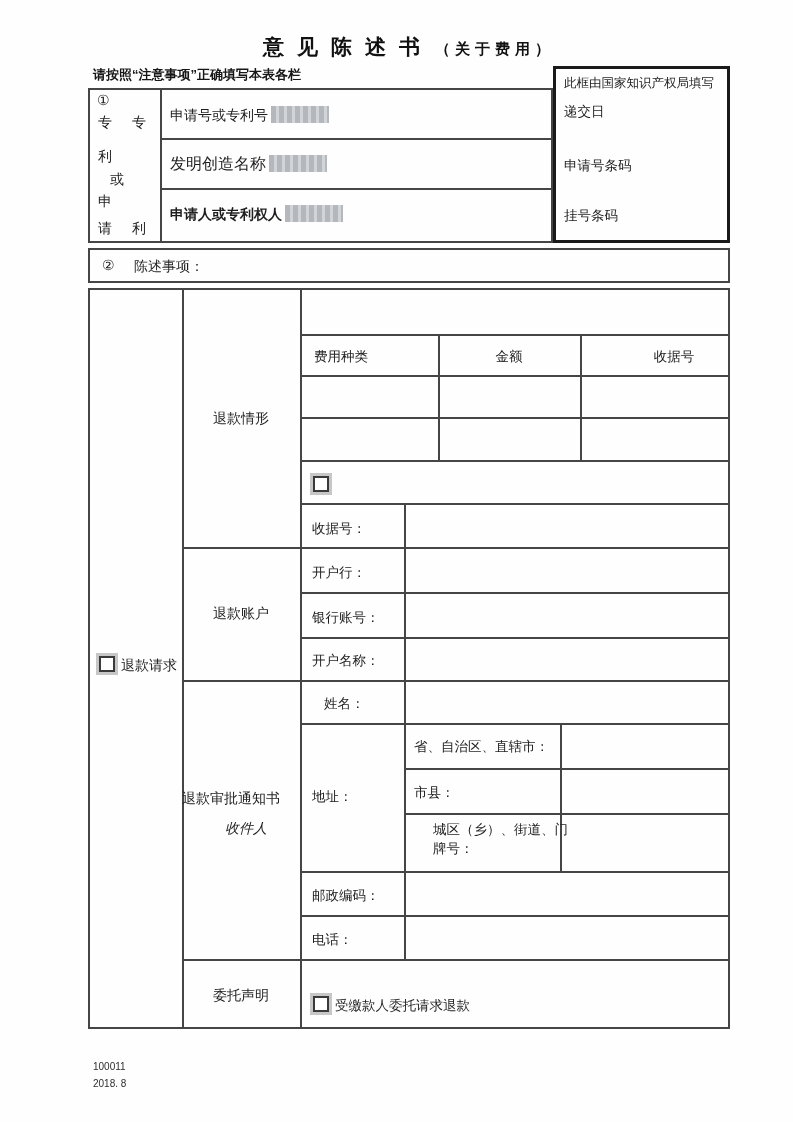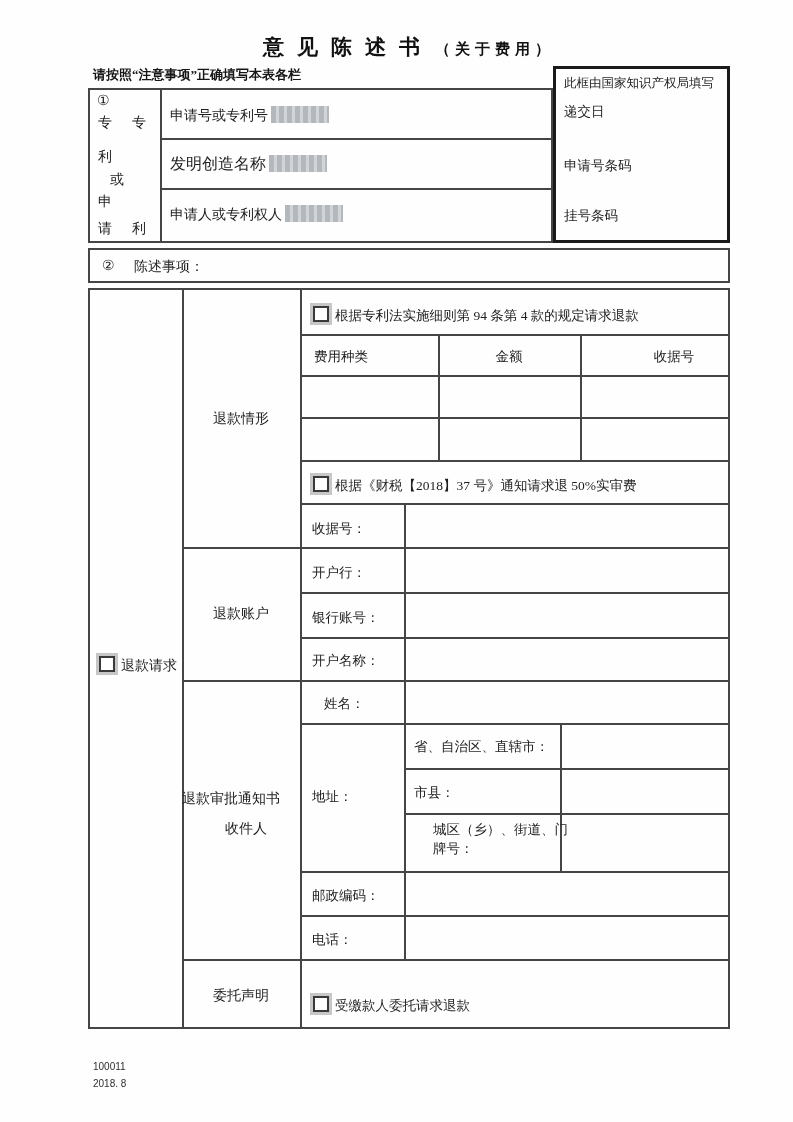--- a/index.html
+++ b/index.html
@@ -16,21 +16,21 @@
   .box{position:absolute;border:2px solid #454545;box-sizing:border-box;background:transparent;}
   .cb{display:inline-block;width:12px;height:12px;border:2px solid #3a3a3a;background:#fff;
       box-shadow:0 0 0 3px #c7c7c7;vertical-align:-2px;margin:0 6px 0 3px;}
   .redact{display:inline-block;width:58px;height:17px;vertical-align:-3px;margin-left:3px;
       background:repeating-linear-gradient(90deg,#b4b8bc 0 5px,#d2d5d8 5px 8px);}
   .title-wrap{position:absolute;top:33px;left:88px;width:642px;text-align:center;
       font-family:"Liberation Sans","DejaVu Sans",sans-serif;font-weight:bold;color:#111;}
   .title-main{font-size:21px;letter-spacing:13px;}
   .title-note{font-size:15px;letter-spacing:5px;margin-left:2px;}
   .instruction{position:absolute;left:93px;top:66px;font-size:13px;font-weight:bold;
-      font-family:Liberation Serif, serif;color:#161616;}
+      font-family:Liberation Sans, sans-serif;color:#161616;}
   .office-box{position:absolute;left:553px;top:66px;width:177px;height:177px;
       border:3px solid #1a1a1a;box-sizing:border-box;background:#fefefe;}
   .office-box .lbl{left:8px;}
   .footer{position:absolute;left:93px;font-size:10px;color:#2e2e2e;
       font-family:"Liberation Sans","DejaVu Sans",sans-serif;line-height:16px;}
   .cat{font-size:14px;}
   .wrap2{white-space:normal;line-height:19px;}
 </style>
 </head>
 <body>
@@ -63,21 +63,21 @@
     <div class="lbl" style="left:8px;top:103px;font-size:14px;">申</div>
     <div class="lbl" style="left:8px;top:130px;font-size:14px;">请</div>
     <div class="lbl" style="left:42px;top:130px;font-size:14px;">利</div>
 
     <div class="lbl" style="left:80px;top:16px;font-size:14px;">
       <span>申请号或专利号</span><span class="redact"></span>
     </div>
     <div class="lbl" style="left:80px;top:65px;font-size:16px;">
       <span>发明创造名称</span><span class="redact"></span>
     </div>
-    <div class="lbl" style="left:80px;top:115px;font-size:14px;">
+    <div class="lbl" style="left:80px;top:115px;font-size:14px;font-weight:bold;">
       <span>申请人或专利权人</span><span class="redact"></span>
     </div>
   </div>
 
   <div class="box" style="left:88px;top:248px;width:642px;height:35px;">
     <div class="lbl" style="left:12px;top:7px;font-size:14px;">②</div>
     <div class="lbl" style="left:44px;top:8px;font-size:14px;">陈述事项：</div>
   </div>
 
   <div class="box" style="left:88px;top:288px;width:642px;height:741px;">
@@ -105,31 +105,28 @@
     <div class="hl" style="left:210px;top:625px;width:428px;"></div>
     <div class="hl" style="left:92px;top:669px;width:546px;"></div>
 
     <div class="lbl" style="left:6px;top:366px;font-size:14px;">
       <span class="cb"></span><span>退款请求</span>
     </div>
 
     <div class="lbl ctr cat" style="left:92px;top:120px;width:118px;">退款情形</div>
     <div class="lbl ctr cat" style="left:92px;top:315px;width:118px;">退款账户</div>
     <div class="lbl ctr cat" style="left:92px;top:500px;width:98px;">退款审批通知书</div>
-    <div class="lbl ctr cat" style="left:92px;top:530px;width:128px;">收件人</div>
+    <div class="lbl ctr cat" style="left:92px;top:530px;width:128px;font-style:italic;">收件人</div>
     <div class="lbl ctr cat" style="left:92px;top:697px;width:118px;">委托声明</div>
 
-    <div class="lbl" style="left:220px;top:16px;">
-      <span class="cb"></span><span>根据专利法实施细则第 94 条第 4 款的规定请求退款</span>
-    </div>
     <div class="lbl" style="left:224px;top:58px;">费用种类</div>
     <div class="lbl ctr" style="left:348px;top:58px;width:142px;">金额</div>
     <div class="lbl ctr" style="left:490px;top:58px;width:148px;margin-left:20px;">收据号</div>
     <div class="lbl" style="left:220px;top:186px;">
-      <span class="cb"></span><span>根据《财税【2018】37 号》通知请求退 50%实审费</span>
+      <span class="cb"></span>
     </div>
     <div class="lbl" style="left:222px;top:230px;">收据号：</div>
 
     <div class="lbl" style="left:222px;top:274px;">开户行：</div>
     <div class="lbl" style="left:222px;top:319px;">银行账号：</div>
     <div class="lbl" style="left:222px;top:362px;">开户名称：</div>
 
     <div class="lbl" style="left:222px;top:405px;margin-left:12px;">姓名：</div>
     <div class="lbl" style="left:222px;top:498px;">地址：</div>
     <div class="lbl" style="left:324px;top:448px;">省、自治区、直辖市：</div>

